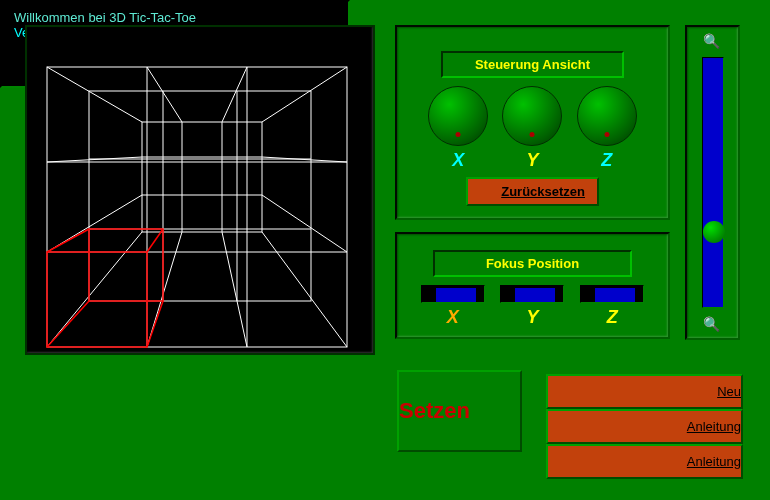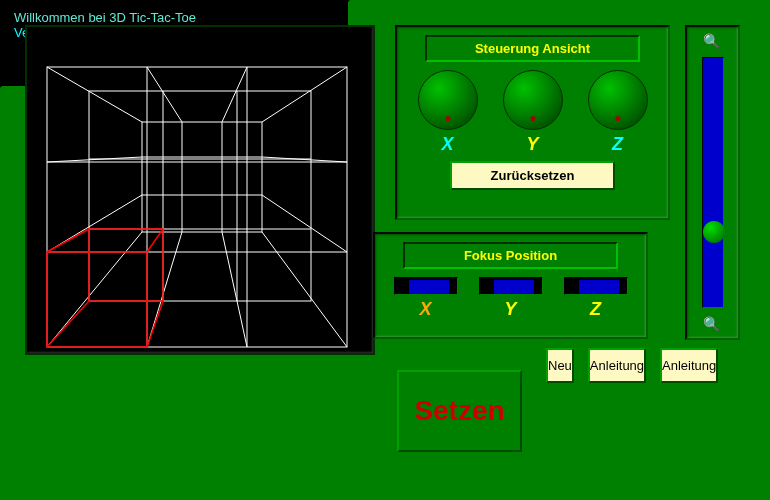--- a/index.html
+++ b/index.html
@@ -30,26 +30,26 @@
     background: #000;
     border: 2px inset #003000;
     padding: 8px 12px;
     color: #ffff00;
   }
   .status-line1 { color: #5eead4; }
   .status-line2 { color: #00ffff; }
   .controls-view {
     left: 395px; top: 25px;
     width: 275px; height: 195px;
-    padding: 8px;
+    padding: 24px;
   }
   .controls-focus {
-    left: 373px; top: 232px;
+    left: 395px; top: 232px;
     width: 275px; height: 107px;
-    padding: 8px;
+    padding: 16px;
   }
   .header-label {
     background: #008000;
     border: 2px solid;
     border-color: #003000 #00c000 #00c000 #003000;
     text-align: center;
     color: #ffff00;
     font-weight: bold;
     padding: 4px 0;
     margin: 0 20px 8px 20px;
@@ -79,28 +79,29 @@
     transform: translateX(-50%);
   }
   .axis-label {
     color: #00ffff;
     font-weight: bold;
     font-size: 18px;
     font-style: italic;
   }
   .axis-label-y { color: #ffff00; }
   .btn {
-    background: #fef9c3;
+    background: #c2410c;
     border: 2px outset #00a000;
     color: #000;
     font-weight: bold;
-    text-align: center;
+    text-align: right;
     padding: 5px 12px;
     cursor: pointer;
     user-select: none;
+    text-decoration: underline;
   }
   .btn-reset { display: block; margin: 2px 45px 0 45px; }
   .sliders-row {
     display: flex;
     justify-content: space-around;
     margin-top: 4px;
   }
   .slider-group { text-align: center; }
   .slider-box {
     width: 64px; height: 18px;
@@ -145,34 +146,33 @@
     top: 70%;
     transform: translateY(-50%);
   }
   .setzen-btn {
     position: absolute;
     left: 397px; top: 370px;
     width: 125px; height: 82px;
     background: #008000;
     border: 2px outset #00a000;
     color: #cc0000;
-    font-size: 28px;
+    font-size: 22px;
     font-weight: bold;
     display: flex;
     align-items: center;
-    justify-content: center;
     cursor: pointer;
   }
   .btn-grid {
     position: absolute;
-    left: 546px; top: 348px;
+    left: 546px; top: 374px;
     width: 197px;
     display: grid;
-    grid-template-columns: 1fr 1fr 1fr 1fr;
-    gap: 14px;
+    grid-template-columns: 1fr;
+    gap: 0;
   }
   .btn-grid .btn { padding: 8px 0; font-weight: normal; color: #000; }
   svg { display: block; }
 </style>
 </head>
 <body>
 
 <div class="panel viewport">
   <svg width="346" height="326" viewBox="0 0 346 326">
 

